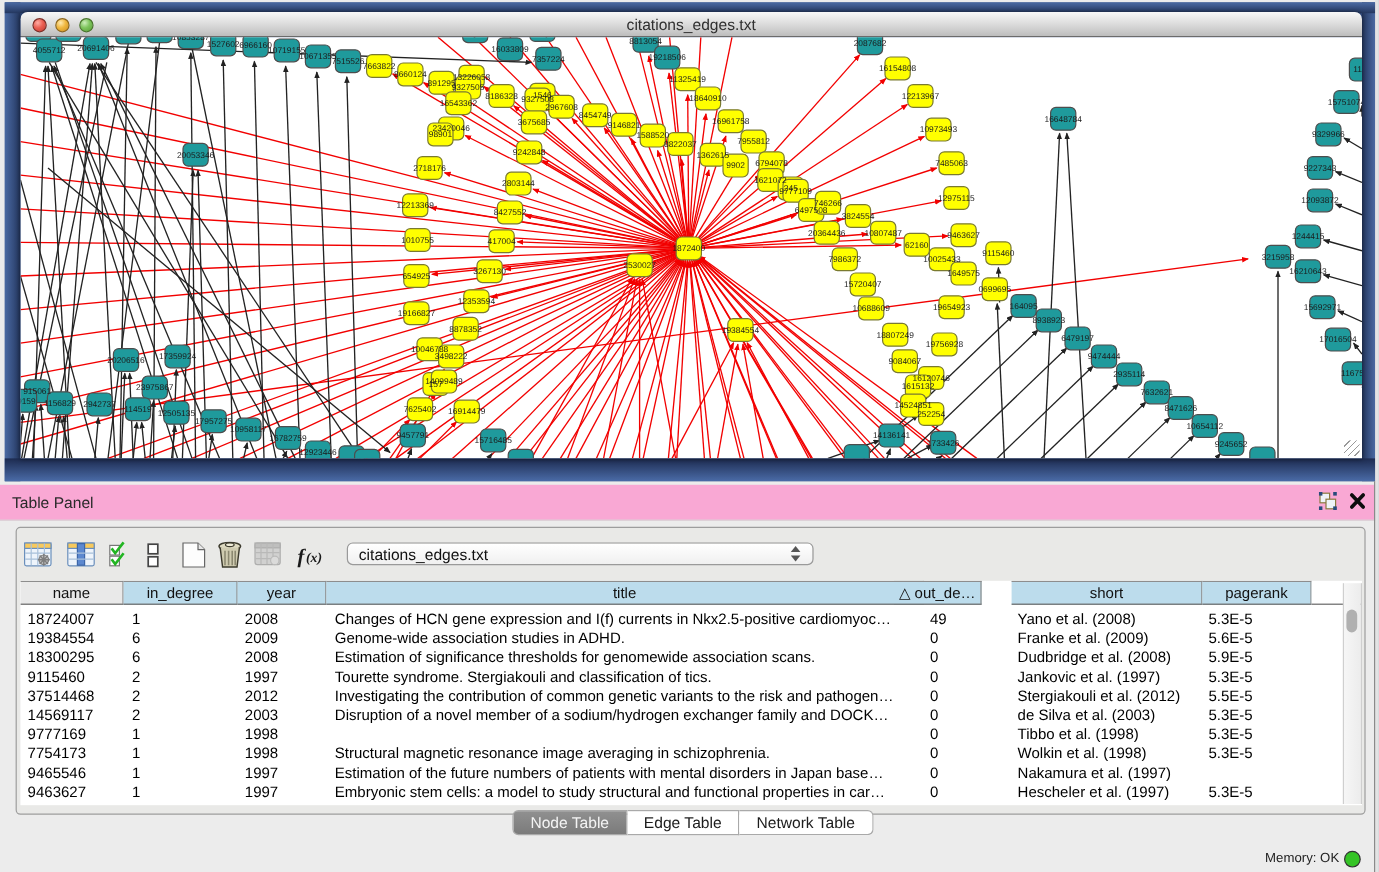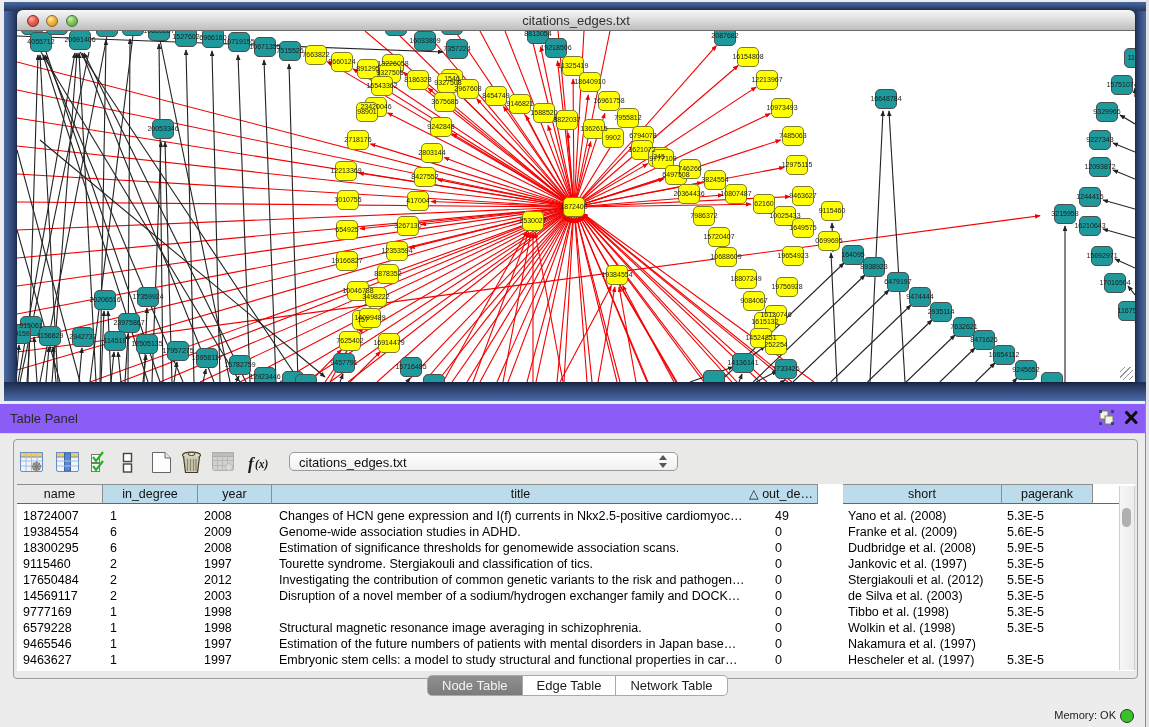--- a/index.html
+++ b/index.html
@@ -10,21 +10,21 @@
 #frame .fb{position:absolute;left:0;bottom:0;width:100%;height:19px;background:linear-gradient(to bottom,#1d2b50,#4a6ba7)}
 #win{position:absolute;left:17px;top:10px;width:1118px;height:372px;border-radius:6px 6px 0 0;overflow:hidden;box-shadow:0 0 4px rgba(0,0,0,.5)}
 #titlebar{height:20px;background:linear-gradient(to bottom,#f8f8f8 0%,#d9d9d9 55%,#bdbdbd 100%);border-bottom:1px solid #6b6b6b;position:relative}
 #titlebar .tt{position:absolute;left:0;right:0;top:3px;text-align:center;font-size:13px;color:#303030}
 .tl{position:absolute;width:10px;height:10px;border-radius:50%}
 #tlr{left:9.5px;background:radial-gradient(circle at 35% 30%,#ffaca4,#ea5f52 45%,#c03c32);border:1px solid #7e2d26;top:5px}
 #tly{left:28.5px;background:radial-gradient(circle at 35% 30%,#ffe9b0,#f5b round);border:1px solid #b8863b;top:5px}
 #tlg{left:48.5px;background:radial-gradient(circle at 35% 30%,#cdeebb,#7dc45c 45%,#589e37);border:1px solid #49752c;top:5px}
 #canvas{position:absolute;left:0;top:21px;width:1118px;height:351px;background:#fff}
 #grip{position:absolute;right:2px;bottom:2px;width:13px;height:13px;background:repeating-linear-gradient(135deg,transparent 0,transparent 3px,#999 3px,#999 4px)}
-#tpbar{position:absolute;left:0;top:404px;width:1146px;height:29px;background:#8b5cf6;border-bottom:1px solid #d8d8d8}
+#tpbar{position:absolute;left:0;top:404px;width:1146px;height:29px;background:#f9a8d4;border-bottom:1px solid #d8d8d8}
 #tpbar .tit{position:absolute;left:10px;top:7px;font-size:13px;color:#2a2a2a}
 #panel{position:absolute;left:13px;top:439px;width:1123px;height:238px;background:#e9e9e7;border:1px solid #9d9d9d;border-radius:4px}
 #ddl{position:absolute;left:289px;top:452px;width:389px;height:19px;background:linear-gradient(#ffffff,#f0f0f0);border:1px solid #9a9a9a;border-radius:5px;font-size:13px;color:#111;line-height:19px;padding-left:9px;box-sizing:border-box}
 #tablewrap{position:absolute;left:17px;top:484px;width:1118px;height:187px;background:#fff;overflow:hidden}
 .hd{position:absolute;top:0;height:20px;box-sizing:border-box;border-right:1px solid #8d8d8d;border-top:1px solid #8d8d8d;border-bottom:1px solid #666;background:#bcdcec;font-size:12.5px;text-align:center;line-height:19px;color:#111}
 #rows{position:absolute;left:0;top:24px;width:1118px;font-size:12.5px;color:#000}
 .rw{position:absolute;height:16px;line-height:16px;white-space:nowrap;overflow:hidden}
 #sbar{position:absolute;left:1119px;top:486px;width:14px;height:184px;background:linear-gradient(to right,#f6f6f6,#ececec);border-left:1px solid #cfcfcf;border-right:1px solid #cfcfcf}
 #sbar .th{position:absolute;left:2px;top:22px;width:9px;height:19px;border-radius:5px;background:#b0b0b0}
 #tabs{position:absolute;left:427px;top:675px;height:19px;display:flex;font-size:13px}
@@ -625,21 +625,21 @@
       <div class="rw" style="top:48px;width:1118px">
         <span style="position:absolute;left:6px">9115460</span>
         <span style="position:absolute;left:93px">2</span>
         <span style="position:absolute;left:187px">1997</span>
         <span style="position:absolute;left:262px">Tourette syndrome. Stergiakouli and classification of tics.</span>
         <span style="position:absolute;left:758px">0</span>
         <span style="position:absolute;left:831px">Jankovic et al. (1997)</span>
         <span style="position:absolute;left:990px">5.3E-5</span>
       </div>
       <div class="rw" style="top:64px;width:1118px">
-        <span style="position:absolute;left:6px">17650484</span>
+        <span style="position:absolute;left:6px">37514468</span>
         <span style="position:absolute;left:93px">2</span>
         <span style="position:absolute;left:187px">2012</span>
         <span style="position:absolute;left:262px">Investigating the contribution of common genetic variants to the risk and pathogen…</span>
         <span style="position:absolute;left:758px">0</span>
         <span style="position:absolute;left:831px">Stergiakouli et al. (2012)</span>
         <span style="position:absolute;left:990px">5.5E-5</span>
       </div>
       <div class="rw" style="top:80px;width:1118px">
         <span style="position:absolute;left:6px">14569117</span>
         <span style="position:absolute;left:93px">2</span>
@@ -651,21 +651,21 @@
       </div>
       <div class="rw" style="top:96px;width:1084px">
         <span style="position:absolute;left:6px">9777169</span>
         <span style="position:absolute;left:93px">1</span>
         <span style="position:absolute;left:187px">1998</span>
         <span style="position:absolute;left:758px">0</span>
         <span style="position:absolute;left:831px">Tibbo et al. (1998)</span>
         <span style="position:absolute;left:990px">5.3E-5</span>
       </div>
       <div class="rw" style="top:112px;width:1118px">
-        <span style="position:absolute;left:6px">6579228</span>
+        <span style="position:absolute;left:6px">7754173</span>
         <span style="position:absolute;left:93px">1</span>
         <span style="position:absolute;left:187px">1998</span>
         <span style="position:absolute;left:262px">Structural magnetic resonance image averaging in schizophrenia.</span>
         <span style="position:absolute;left:758px">0</span>
         <span style="position:absolute;left:831px">Wolkin et al. (1998)</span>
         <span style="position:absolute;left:990px">5.3E-5</span>
       </div>
       <div class="rw" style="top:128px;width:986px">
         <span style="position:absolute;left:6px">9465546</span>
         <span style="position:absolute;left:93px">1</span>

